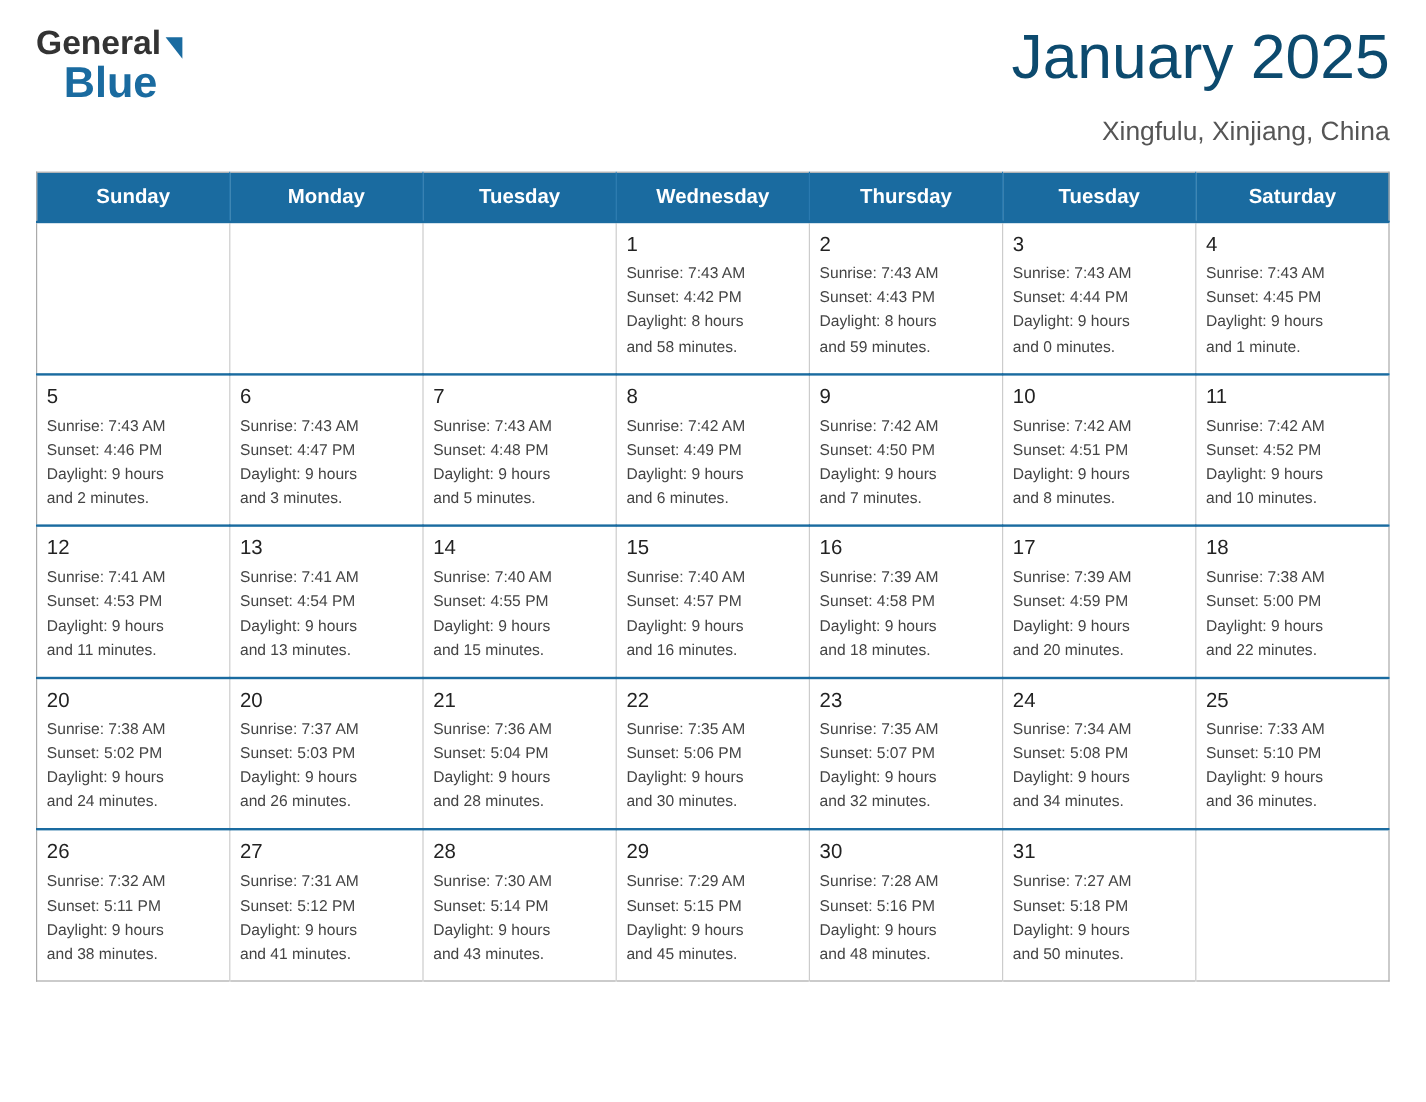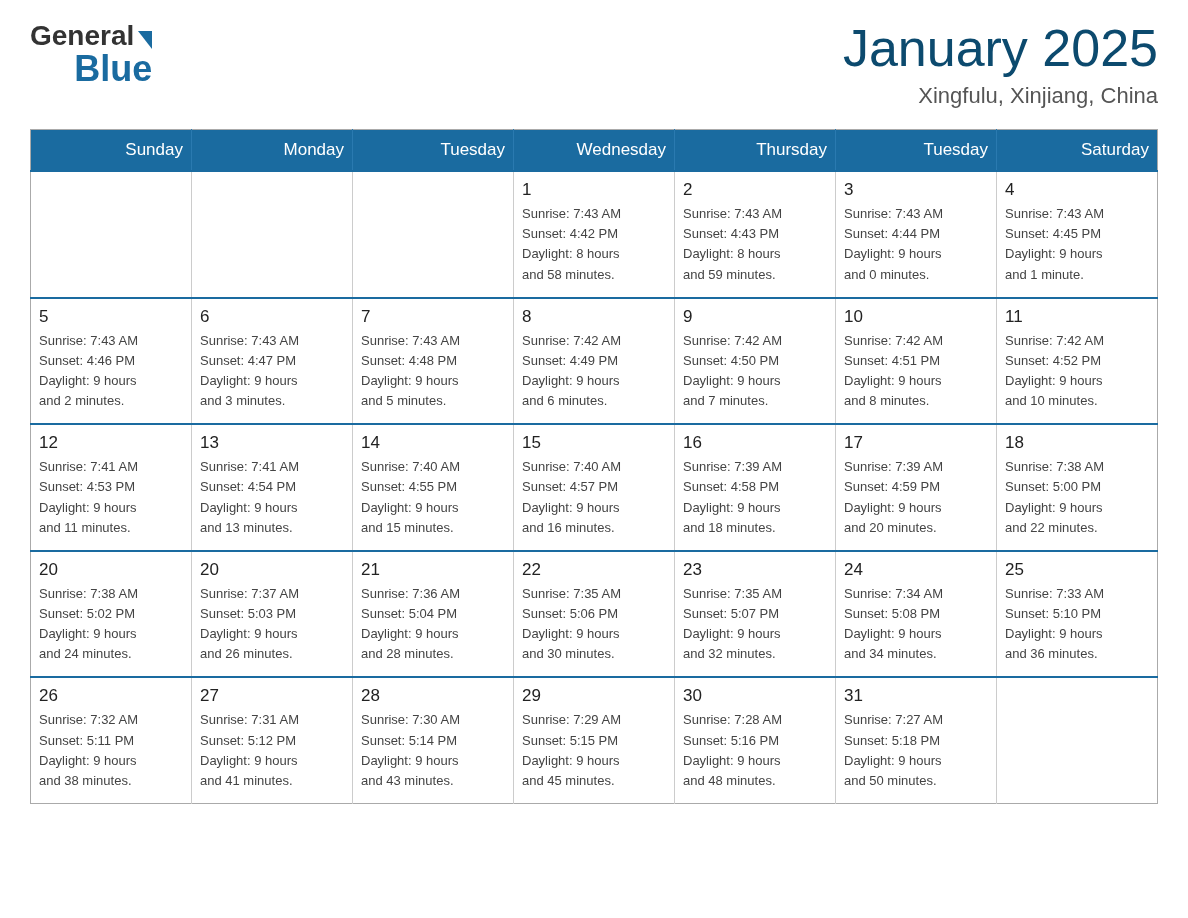--- a/index.html
+++ b/index.html
@@ -13,21 +13,21 @@
     }
     .header {
       display: flex;
       justify-content: space-between;
       align-items: flex-start;
       margin-bottom: 20px;
     }
     .logo {
       display: flex;
       flex-direction: column;
-      align-items: flex-end;
+      align-items: center;
     }
     .logo-top {
       display: flex;
       align-items: center;
     }
     .logo-general {
       font-size: 28px;
       font-weight: bold;
       color: #333;
     }
@@ -52,36 +52,36 @@
     }
     .month-title {
       font-size: 52px;
       font-weight: normal;
       color: #0c4a6e;
       line-height: 1.1;
     }
     .location-title {
       font-size: 22px;
       color: #555;
-      margin-top: 6px;
+      margin-top: 20px;
     }
     .calendar {
       width: 100%;
       border-collapse: collapse;
       border: 1px solid #aaa;
     }
     .calendar thead tr {
       background-color: #1a6ba0;
       color: #fff;
     }
     .calendar thead th {
       padding: 10px 8px;
       font-size: 17px;
-      font-weight: normal;
-      text-align: right;
+      font-weight: bold;
+      text-align: center;
       border-right: 1px solid #2a7ab0;
     }
     .calendar thead th:last-child {
       border-right: none;
     }
     .calendar tbody tr {
       border-top: 2px solid #1a6ba0;
     }
     .calendar tbody td {
       vertical-align: top;

